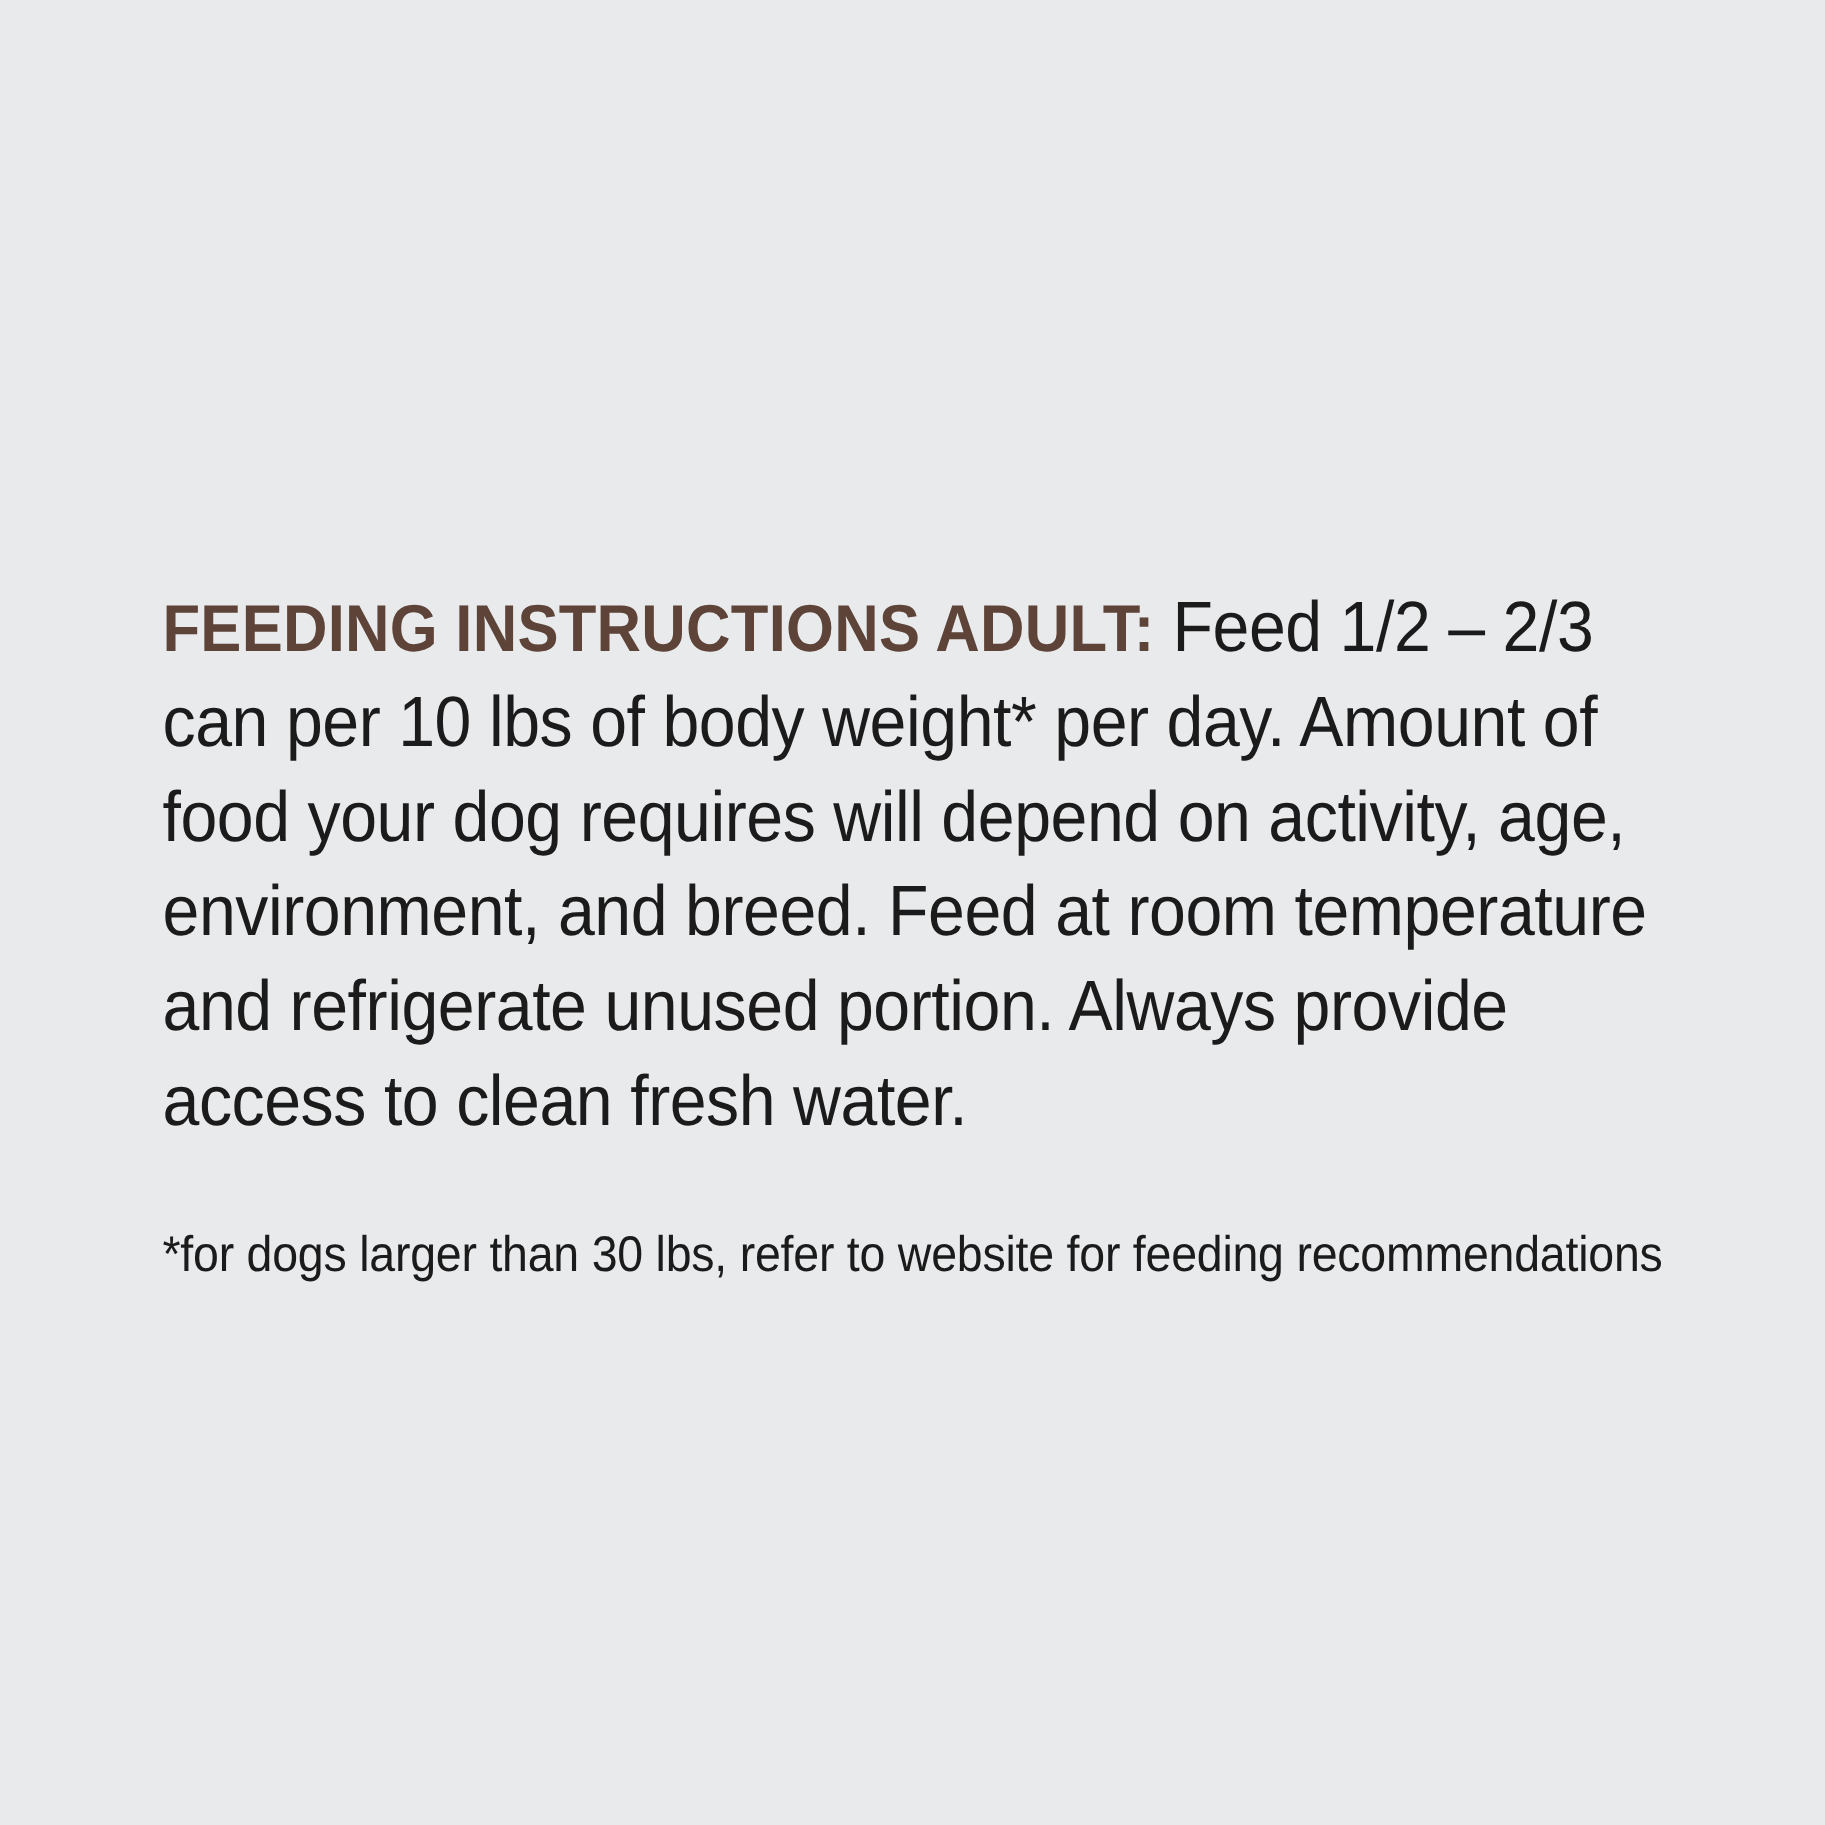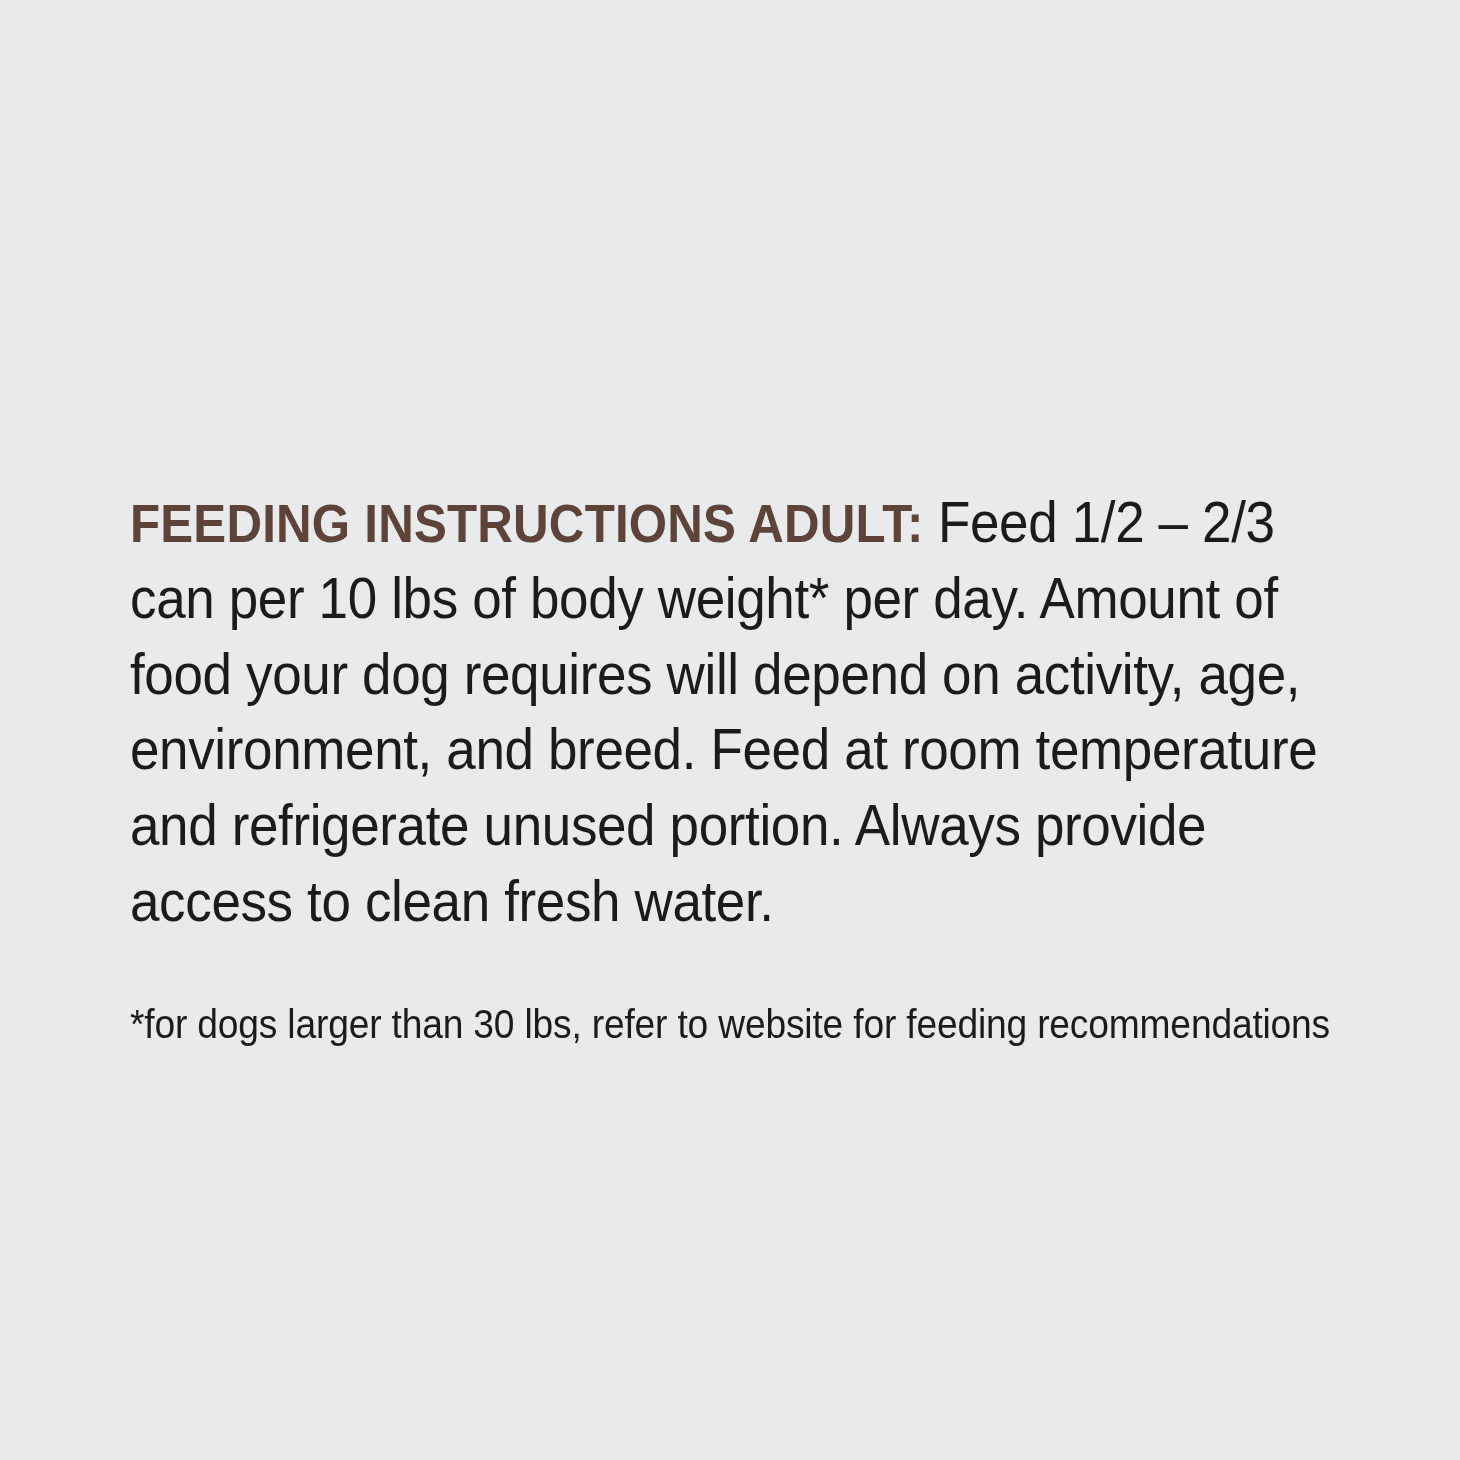--- a/index.html
+++ b/index.html
@@ -9,21 +9,21 @@
   body {
     width: 1460px;
     height: 1460px;
     background: #e9eaec;
     font-family: "Liberation Sans", sans-serif;
     overflow: hidden;
   }
   .panel {
     position: absolute;
     left: 130px;
-    top: 428px;
+    top: 408px;
     width: 1230px;
   }
   .feeding-block {
     color: #1b1b1b;
     font-size: 57px;
     line-height: 1.33;
     font-weight: 500;
     letter-spacing: -0.4px;
     font-stretch: condensed;
     transform: scaleX(0.93);

